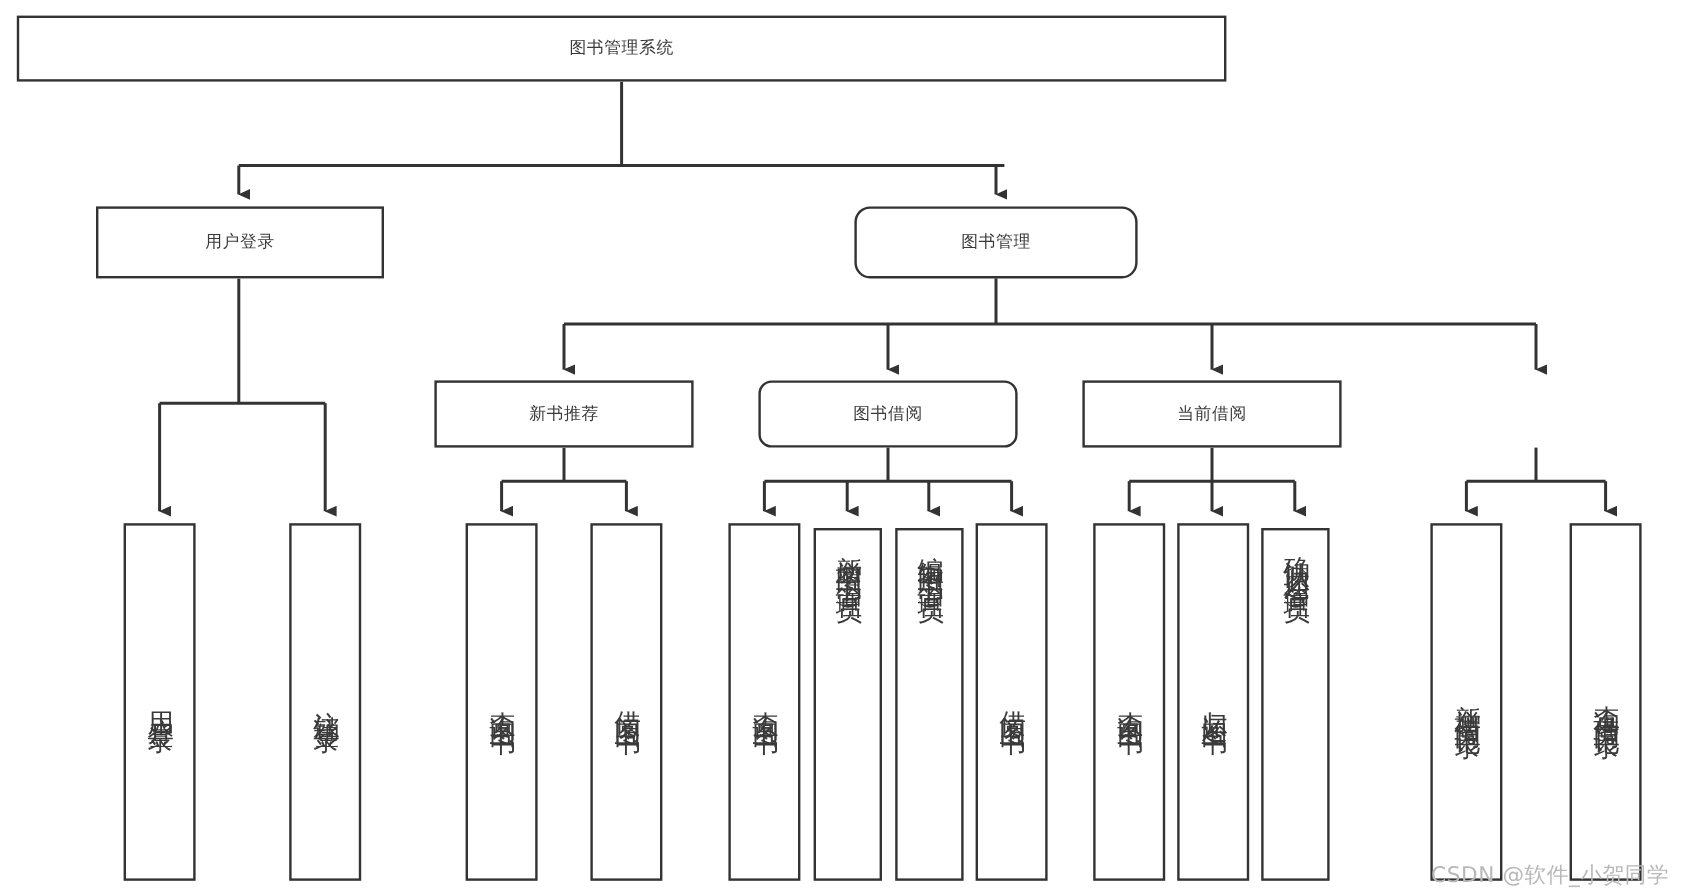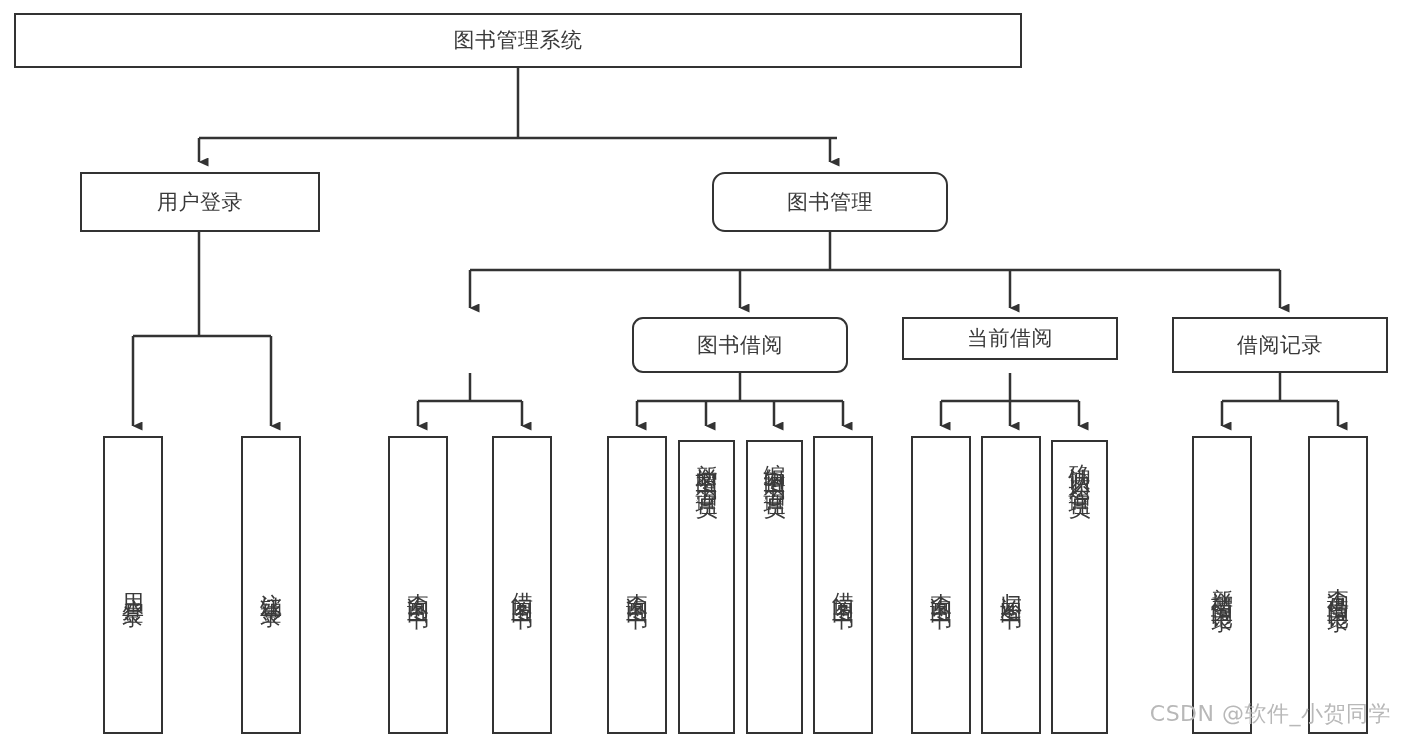--- a/index.html
+++ b/index.html
@@ -30,21 +30,21 @@
     position: absolute;
     box-sizing: border-box;
     background: #ffffff;
     border: 2.5px solid #333333;
     display: flex;
     align-items: center;
     justify-content: center;
     color: #3a3a3a;
   }
   .node-label {
-    font-size: 21px;
+    font-size: 14px;
     line-height: 1.15;
     letter-spacing: 0.5px;
     white-space: nowrap;
     color: #3a3a3a;
   }
   
   .node.vertical {
     align-items: flex-start;
     justify-content: center;
   }
@@ -59,22 +59,22 @@
   .node.vertical.mid .node-label {
     margin-top: auto;
     margin-bottom: auto;
   }
   .node.vertical.top .node-label {
     margin-top: 4px;
   }
   #watermark {
     position: absolute;
     right: 14px;
-    bottom: 18px;
-    font-size: 22px;
+    bottom: 6px;
+    font-size: 18px;
     color: #b8b8b8;
     white-space: nowrap;
     letter-spacing: 0.5px;
   }
 </style>
 </head>
 <body>
 
 <div id="diagram-root">
 
@@ -134,32 +134,32 @@
   </div>
 
   <div class="node" style="left:80px; top:172px; width:240px; height:60px;">
     <span class="node-label">用户登录</span>
   </div>
 
   <div class="node" style="left:712px; top:172px; width:236px; height:60px;border-radius:13px;">
     <span class="node-label">图书管理</span>
   </div>
 
+  <div class="node" style="left:362px; top:317px; width:216px; height:56px;">
+    <span class="node-label">新书推荐</span>
+  </div>
 
   <div class="node" style="left:632px; top:317px; width:216px; height:56px;border-radius:11px;">
     <span class="node-label">图书借阅</span>
   </div>
 
-  <div class="node" style="left:902px; top:317px; width:216px; height:43px;align-items:center;">
+  <div class="node" style="left:902px; top:317px; width:216px; height:56px;align-items:center;">
     <span class="node-label">当前借阅</span>
   </div>
 
-  <div class="node" style="left:1172px; top:317px; width:216px; height:56px;">
-    <span class="node-label">借阅记录</span>
-  </div>
 
   <div class="node vertical mid" style="left:103px; top:436px; width:60px; height:298px;">
     <span class="node-label">用户登录</span>
   </div>
 
   <div class="node vertical mid" style="left:241px; top:436px; width:60px; height:298px;">
     <span class="node-label">注销登录</span>
   </div>
 
   <div class="node vertical mid" style="left:388px; top:436px; width:60px; height:298px;">

